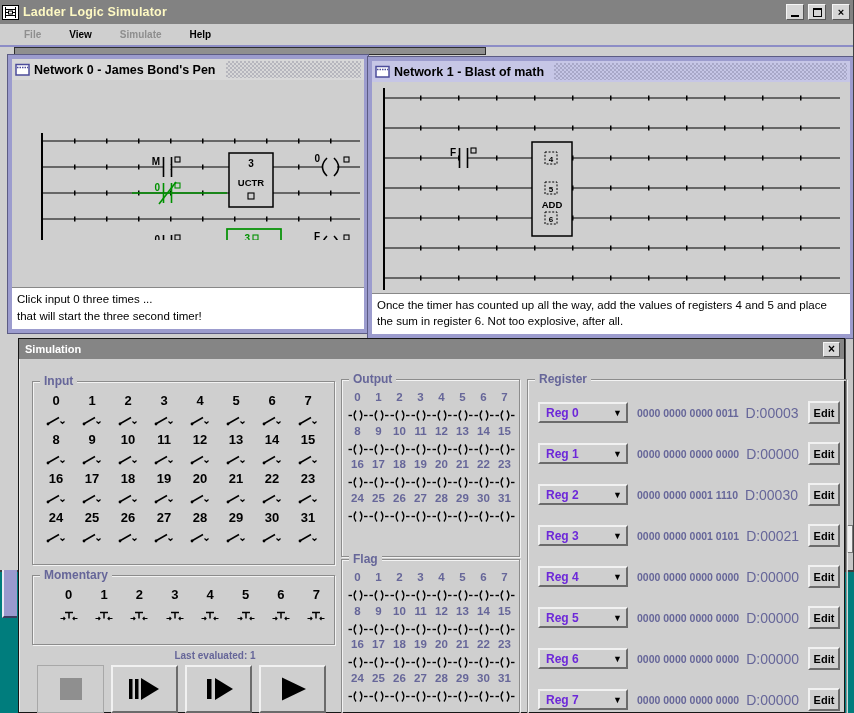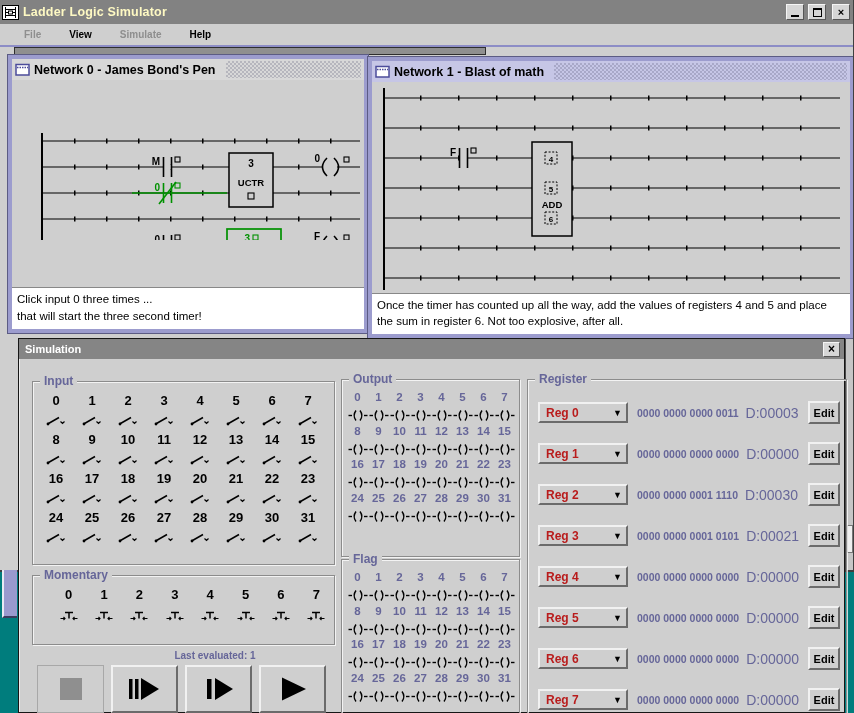--- a/index.html
+++ b/index.html
@@ -110,21 +110,21 @@
   .tbtn { width:67px; height:48px; background:#cfcfcf; border:2px solid;
           border-color:#f1f1f1 #6b6b6b #6b6b6b #f1f1f1;
           display:flex; align-items:center; justify-content:center; padding:0; }
   .tbtn.disabled { border:1px solid #a8a8a8; }
 
   .reg-rows { padding-top:12px; }
   .reg-row { height:41px; display:flex; align-items:center; padding:0 6px 0 10px; }
   .combo { width:90px; height:21px; flex:none; background:#cfcfcf; border:2px solid;
            border-color:#f1f1f1 #6b6b6b #6b6b6b #f1f1f1; display:flex; align-items:center;
            padding:0 4px 0 6px; }
-  .combo .cl { font-weight:bold; font-size:12px; flex:1; color:#b91c1c; }
+  .combo .cl { font-weight:bold; font-size:12px; flex:1; color:#6d28d9; }
   .combo .ar { font-size:9px; color:#000; }
   .bin { margin-left:9px; font-weight:bold; font-size:10.5px; color:#666699; white-space:pre; flex:none; }
   .dec { margin-left:7px; font-weight:normal; font-size:14px; color:#666699; flex:none; }
   .editbtn { margin-left:auto; width:32px; height:23px; background:#cfcfcf; border:2px solid;
              border-color:#f1f1f1 #6b6b6b #6b6b6b #f1f1f1; font-weight:bold; font-size:11px;
              font-family:inherit; padding:0; color:#000; }
 </style>
 </head>
 <body>
 

